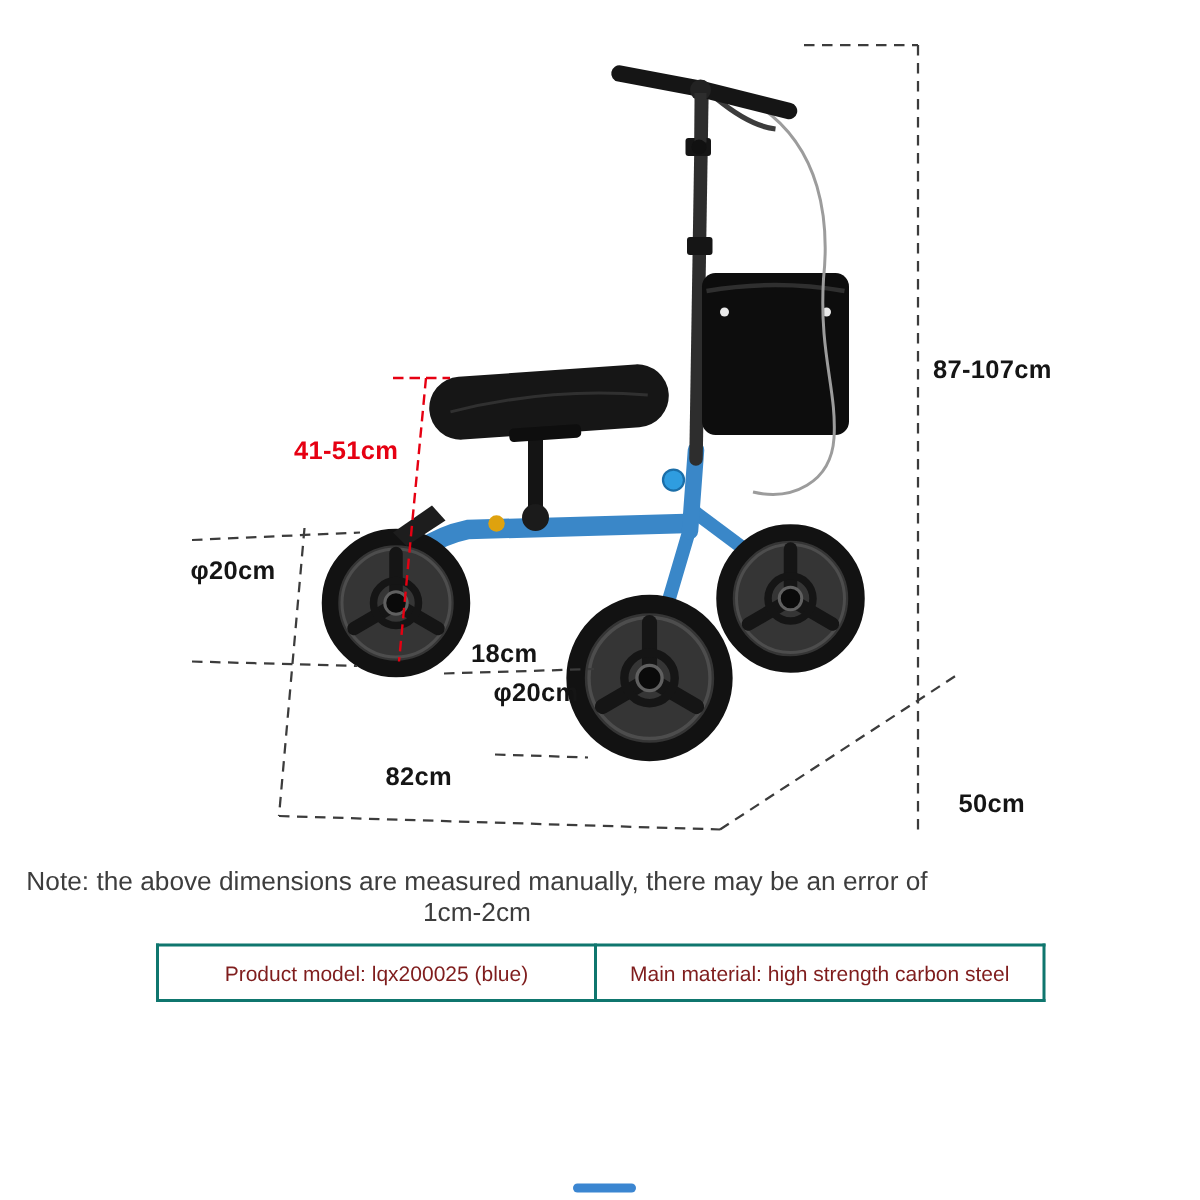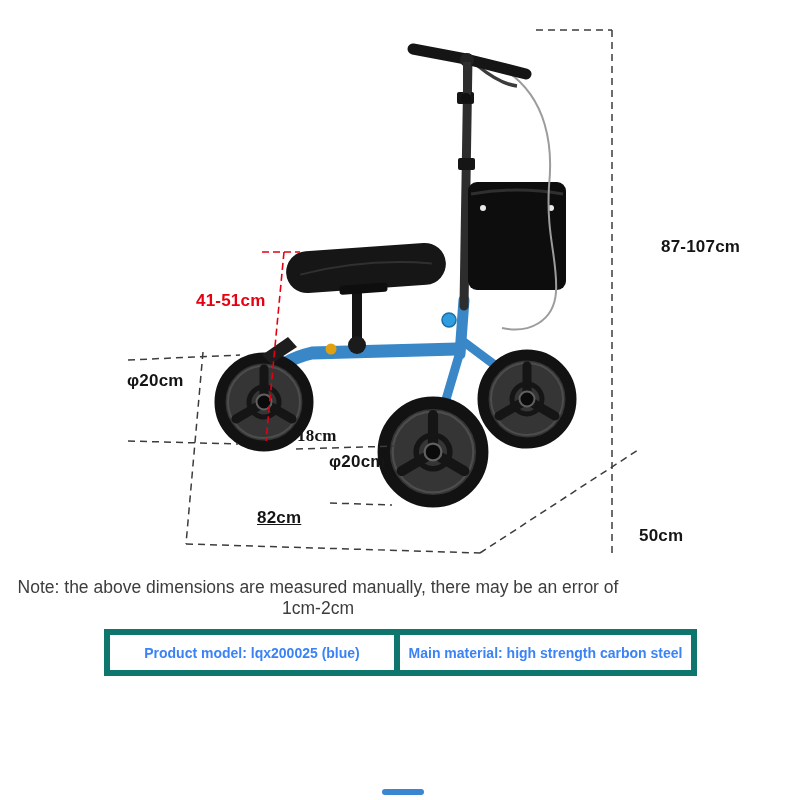--- a/index.html
+++ b/index.html
@@ -1,30 +1,30 @@
 <!DOCTYPE html>
 <html><head>
 <meta charset="utf-8">
 <style>
   html,body{margin:0;padding:0;background:#ffffff;}
   .page{position:relative;width:800px;height:800px;background:#ffffff;font-family:"Liberation Sans",sans-serif;overflow:hidden;}
   .figure{position:absolute;left:0;top:0;width:800px;height:565px;}
   .figure svg{position:absolute;left:0;top:0;}
   .dim-label{position:absolute;font-size:17px;font-weight:700;color:#151515;white-space:nowrap;letter-spacing:.2px;}
   .dim-label--red{color:#e60012;}
-  .lbl-overall-height{left:622px;top:237px;margin-left:39px;}
+  .lbl-overall-height{left:622px;top:237px;}
   .lbl-pad-height{left:196px;top:291px;}
   .lbl-rear-wheel{left:127px;top:371px;}
-  .lbl-track{left:297px;top:426px;font-family:Liberation Serif, serif;}
+  .lbl-track{left:314px;top:426px;}
   .lbl-front-wheel{left:329px;top:452px;}
   .lbl-depth{left:639px;top:485px;margin-top:41px;}
-  .lbl-length{left:257px;top:508px;text-decoration:underline;}
+  .lbl-length{left:257px;top:508px;}
   .note{position:absolute;left:0;top:577px;width:636px;text-align:center;font-size:17.5px;color:#3d3d3d;}
   .spec-table{position:absolute;left:104px;top:629px;width:593px;border-collapse:collapse;table-layout:fixed;}
-  .spec-table td{border:6px solid #0f766e;height:35px;text-align:center;vertical-align:middle;font-size:14px;font-weight:700;color:#3b82f6;padding:0 4px;}
+  .spec-table td{border:2px solid #0f766e;height:35px;text-align:center;vertical-align:middle;font-size:14px;font-weight:400;color:#7f1d1d;padding:0 4px;}
   .spec-table col.c1{width:49.4%;}
   .spec-table col.c2{width:50.6%;}
   .page-indicator{position:absolute;left:382px;top:789px;width:42px;height:6px;border-radius:3px;background:#3b86d1;}
 </style>
 </head>
 <body>
 
 <div class="page">
 
   <div class="figure">

